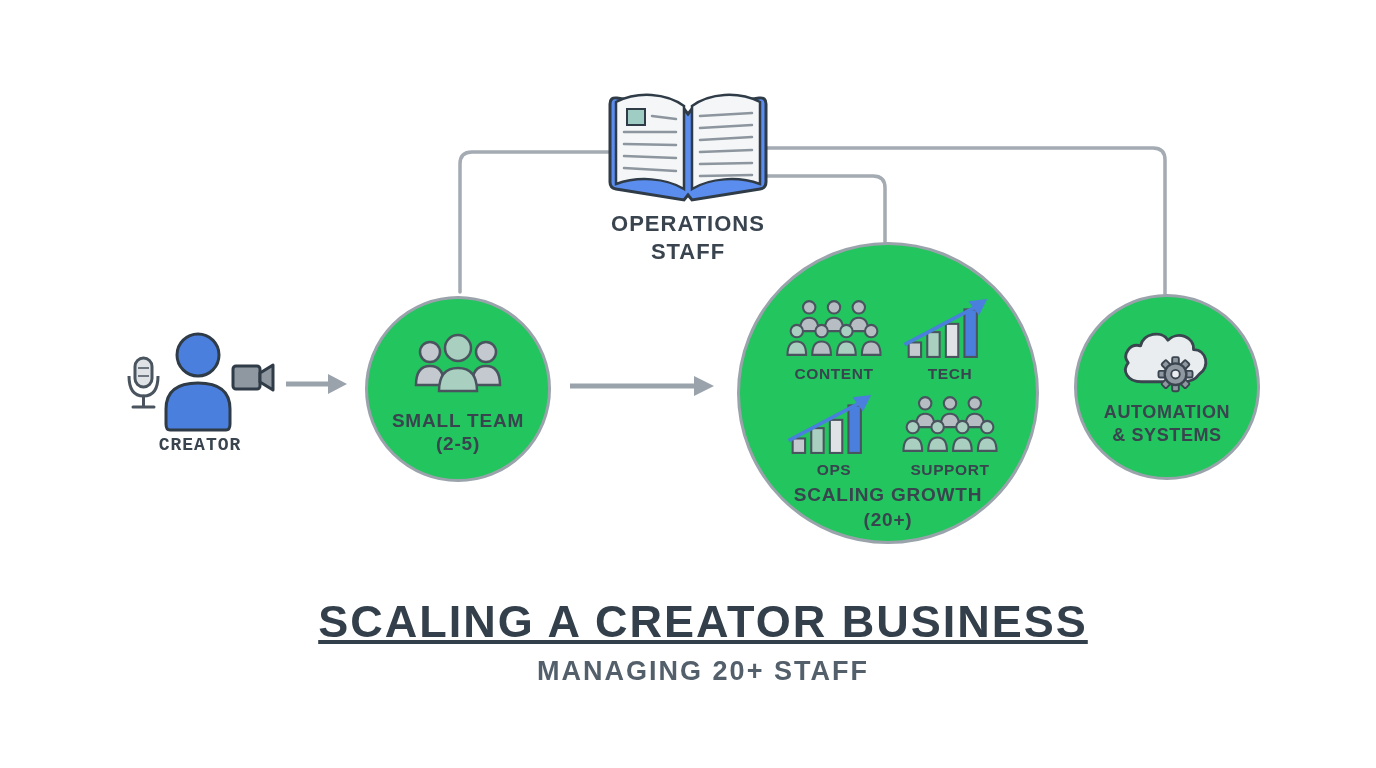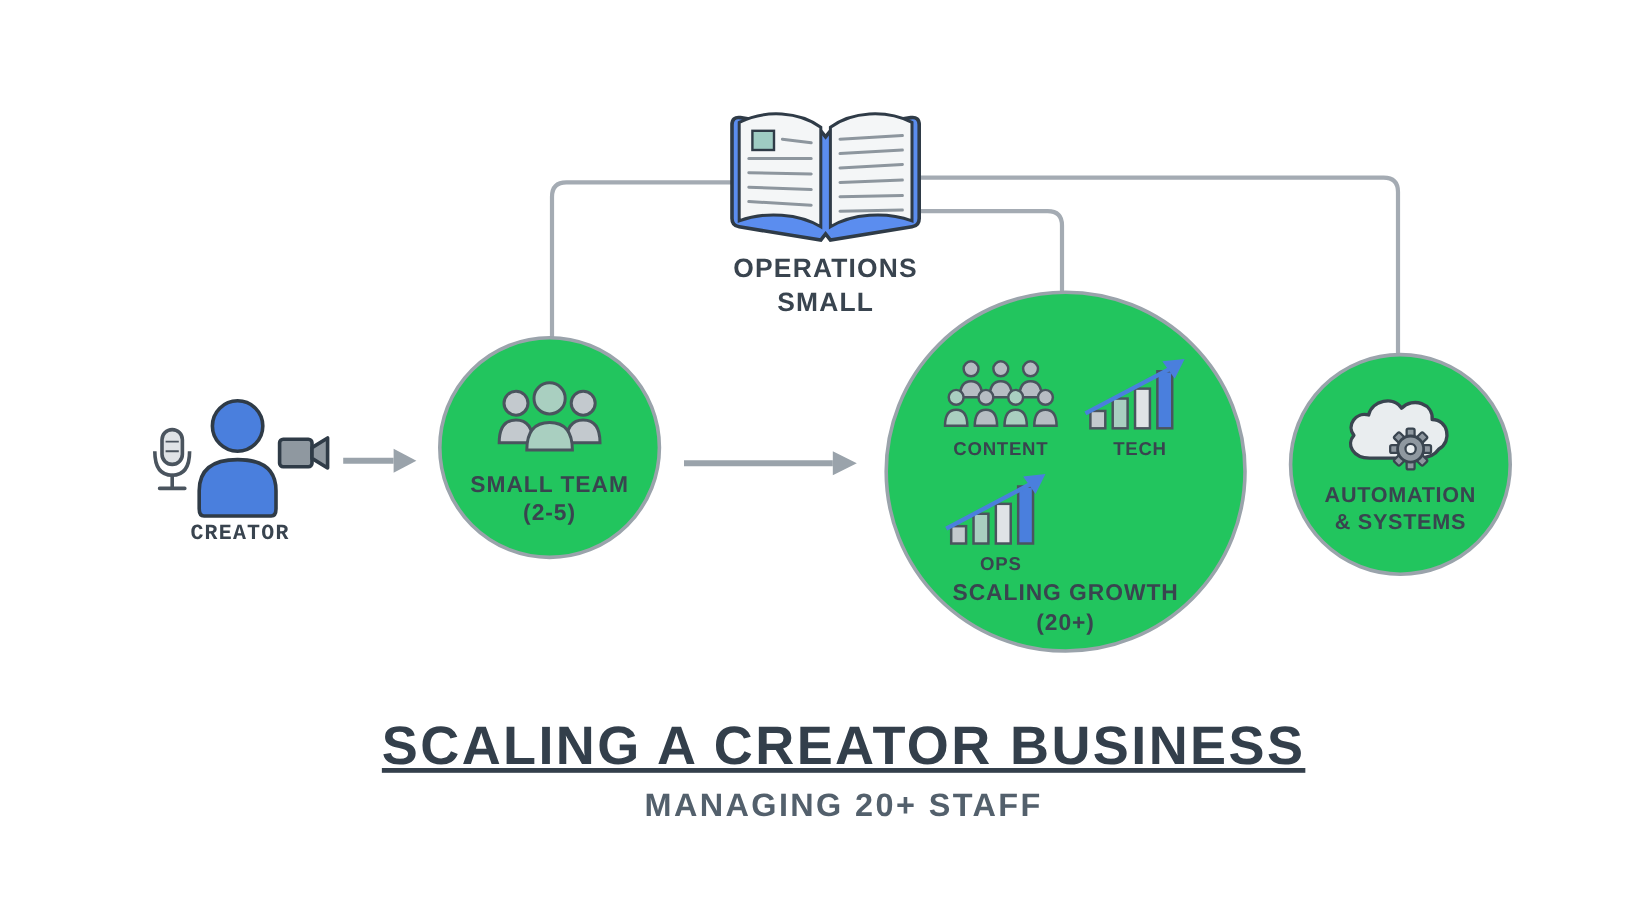--- a/index.html
+++ b/index.html
@@ -18,21 +18,21 @@
   
   .node-circle{
     position:absolute;
     border:3px solid #9aa3ab;
     border-radius:50%;
     background:#22c55e;
     box-sizing:border-box;
     z-index:2;
     display:flex;flex-direction:column;align-items:center;
   }
-  .small-circle{left:365px;top:280px;width:186px;height:186px;padding-top:34px;}
+  .small-circle{left:365px;top:296px;width:186px;height:186px;padding-top:34px;}
   .big-circle{left:737px;top:242px;width:302px;height:302px;}
   .auto-circle{left:1074px;top:294px;width:186px;height:186px;padding-top:26px;}
   .node-label{
     font-weight:700;font-size:19px;letter-spacing:0.8px;
     text-align:center;line-height:1.22;color:#39444f;
   }
   .quad{position:absolute;width:116px;text-align:center;}
   .quad-label{font-weight:700;font-size:15.5px;letter-spacing:0.6px;color:#39444f;margin-top:2px;}
   .q-content{left:36px;top:52px;}
   .q-tech{left:152px;top:52px;}
@@ -93,21 +93,21 @@
       <path d="M10 22 Q10 15 17 16 L84 27 L88 32 L92 27 L159 16 Q166 15 166 22 L166 100 Q166 106 160 107 L92 118 L88 113 L84 118 L16 107 Q10 106 10 100 Z" fill="#5b8def" stroke="#2f3b47" stroke-width="3"></path>
       <path d="M16 20 C38 9 66 11 84 24 L84 107 C66 96 38 94 16 102 Z" fill="#f4f6f7" stroke="#2f3b47" stroke-width="2.5"></path>
       <path d="M160 20 C138 9 110 11 92 24 L92 107 C110 96 138 94 160 102 Z" fill="#f4f6f7" stroke="#2f3b47" stroke-width="2.5"></path>
       <rect x="27" y="27" width="18" height="16" fill="#9fccc3" stroke="#2f3b47" stroke-width="2"></rect>
       <path d="M52 34 L76 37 M24 50 L76 50 M24 62 L76 63 M24 74 L76 76 M24 86 L76 89" stroke="#8d969e" stroke-width="2.5" fill="none" stroke-linecap="round"></path>
       <path d="M100 34 L152 31 M100 46 L152 43 M100 58 L152 55 M100 70 L152 68 M100 82 L152 81 M100 94 L152 93" stroke="#8d969e" stroke-width="2.5" fill="none" stroke-linecap="round"></path>
     </svg>
   </div>
   <div class="abs manual-label">
     <div>OPERATIONS</div>
-    <div>SMALL</div>
+    <div>STAFF</div>
   </div>
 
   <div class="abs creator-wrap">
     <svg viewBox="0 0 150 105" width="150" height="105">
 
       <g>
         <rect x="10" y="28" width="17" height="29" rx="8.5" fill="#dfe3e6" stroke="#4a545e" stroke-width="3"></rect>
         <path d="M13 38 L24 38 M13 46 L24 46" stroke="#4a545e" stroke-width="1.6"></path>
         <path d="M4 46 Q4 66 18.5 66 Q33 66 33 46" fill="none" stroke="#4a545e" stroke-width="3"></path>
         <path d="M18.5 66 L18.5 77 M8 77 L29 77" stroke="#4a545e" stroke-width="3" stroke-linecap="round"></path>
@@ -191,20 +191,32 @@
           <rect x="24" y="34" width="12" height="24" fill="#a9cfc0"></rect>
           <rect x="42" y="26" width="12" height="32" fill="#dfe3e6"></rect>
           <rect x="60" y="12" width="12" height="46" fill="#4a7fdd"></rect>
         </g>
         <line x1="2" y1="46" x2="70" y2="10" stroke="#4a7fdd" stroke-width="3.5"></line>
         <polygon points="64,4 82,2 74,18" fill="#4a7fdd"></polygon>
       </svg>
       <div class="quad-label">OPS</div>
     </div>
 
+    <div class="quad q-support">
+      <svg viewBox="0 0 92 60" width="96" height="62">
+        <use href="#person-glyph" transform="translate(22,10)" fill="#b6bdc3" stroke="#4a545e" stroke-width="2"></use>
+        <use href="#person-glyph" transform="translate(46,10)" fill="#b6bdc3" stroke="#4a545e" stroke-width="2"></use>
+        <use href="#person-glyph" transform="translate(70,10)" fill="#b6bdc3" stroke="#4a545e" stroke-width="2"></use>
+        <use href="#person-glyph" transform="translate(10,33)" fill="#a9cfc0" stroke="#4a545e" stroke-width="2"></use>
+        <use href="#person-glyph" transform="translate(34,33)" fill="#a9cfc0" stroke="#4a545e" stroke-width="2"></use>
+        <use href="#person-glyph" transform="translate(58,33)" fill="#a9cfc0" stroke="#4a545e" stroke-width="2"></use>
+        <use href="#person-glyph" transform="translate(82,33)" fill="#a9cfc0" stroke="#4a545e" stroke-width="2"></use>
+      </svg>
+      <div class="quad-label">SUPPORT</div>
+    </div>
 
     <div class="scaling-center">
       <div>SCALING GROWTH</div>
       <div>(20+)</div>
     </div>
   </div>
 
   <div class="node-circle auto-circle">
     <svg viewBox="0 0 110 78" width="104" height="74">
       <path d="M28 62 C13 62 7 50 14 42 C7 33 16 21 27 24 C30 11 49 7 56 18 C66 8 84 14 83 28 C97 28 101 47 89 54 C85 60 79 62 71 62 Z" fill="#e9edef" stroke="#3a4550" stroke-width="3" stroke-linejoin="round"></path>

